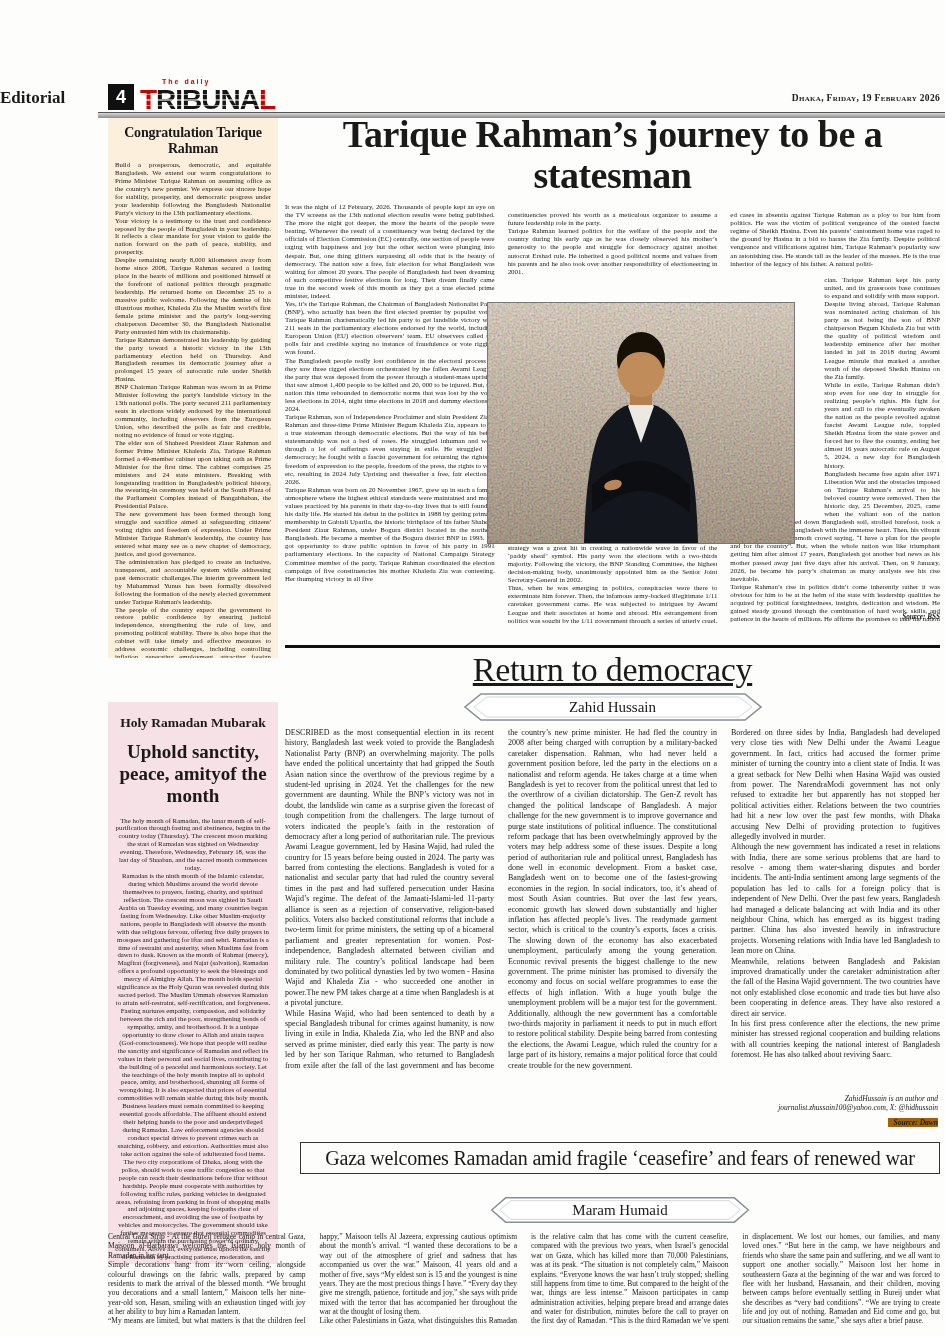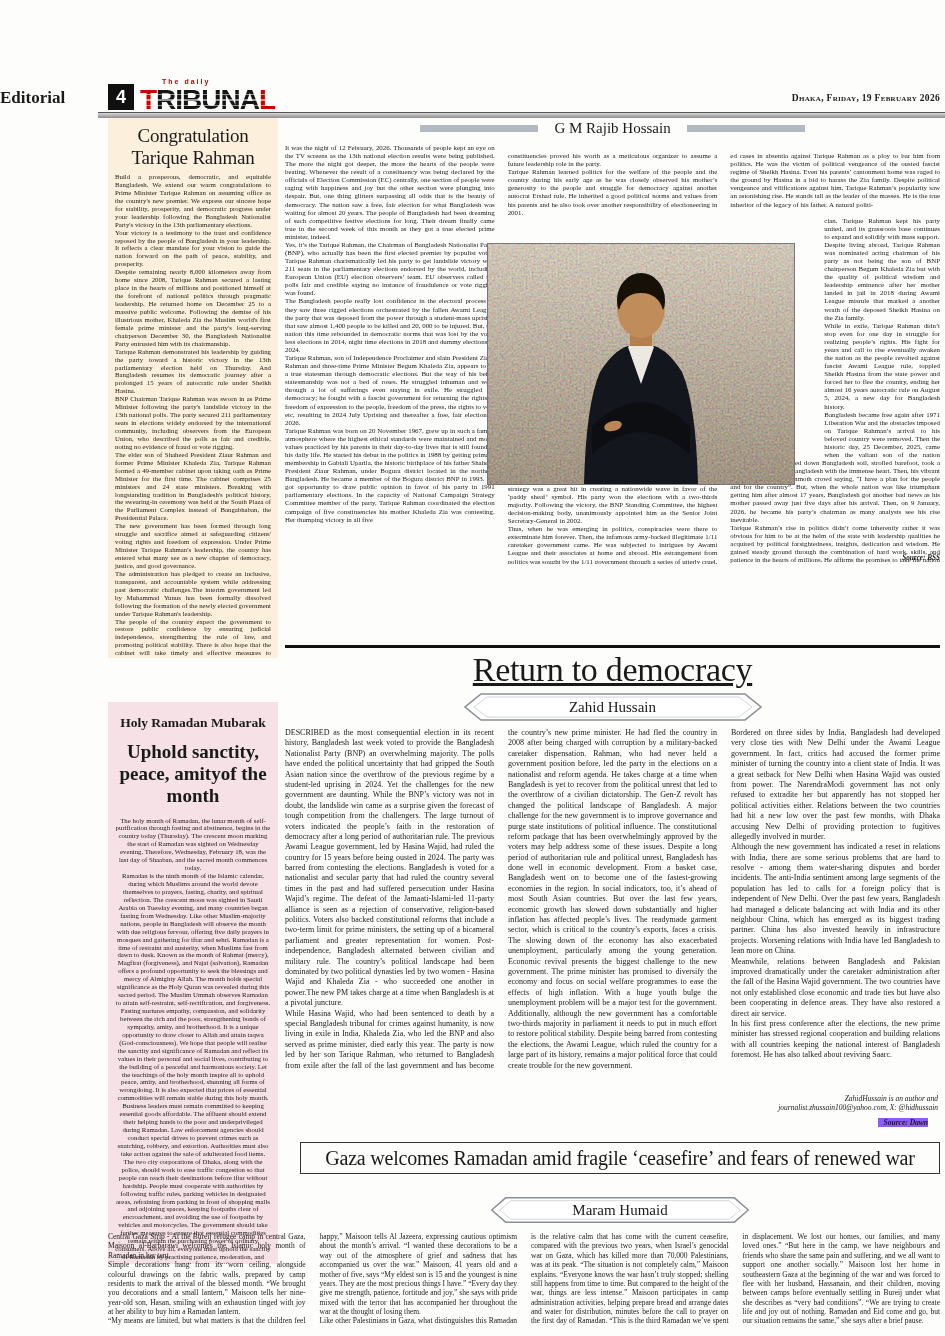--- a/index.html
+++ b/index.html
@@ -34,21 +34,21 @@
     font-weight:bold; font-size:17px; }
   .dateline { position:absolute; right:5px; top:9px; font-weight:bold; font-size:9.5px;
     font-variant-caps:small-caps; letter-spacing:.3px; }
   .header-rule { position:absolute; left:98px; top:112px; width:847px; height:6px;
     border-top:1px solid #555; background:linear-gradient(#d9d9d9,#8b8b8b); }
 
   
   .ed-box { position:absolute; left:108px; width:170px; padding:7px 7px 6px 7px; overflow:hidden; }
   .ed-box.cream { top:118px; height:540px; background:#fcf0dc; }
   .ed-box.pink  { top:666px; height:562px; background:#f6e1e6;margin-top:36px; }
-  .ed-head { text-align:center; font-weight:400; font-size:19px; letter-spacing:-.2px; margin-bottom:4px; }
+  .ed-head { text-align:center; font-weight:700; font-size:14px; letter-spacing:-.2px; margin-bottom:4px; }
   .ed-kicker { text-align:center; font-weight:bold; font-size:13.5px; margin:6px 0 10px 0; }
   .ed-head2 { text-align:center; font-weight:bold; font-size:19px; line-height:1.15; margin-bottom:10px; }
   .ed-body { font-size:6.8px; line-height:1.17; text-align:justify; white-space:pre-line; }
   .ed-body.center { text-align:center; }
 
   
   .main-article { position:absolute; left:285px; top:114px; width:655px; }
   .main-headline { text-align:center; font-weight:bold; font-size:38px; line-height:1.08;
     letter-spacing:-.5px; }
   .byline-row { display:flex; align-items:center; justify-content:center; gap:16px; margin-top:6px; }
@@ -68,22 +68,22 @@
   .dem-rule { height:3px; background:#111; }
   .dem-headline { text-align:center; font-size:34px; font-weight:400; margin-top:3px; letter-spacing:-.3px;text-decoration:underline; }
   .ribbon { position:relative; width:300px; height:30px; margin:3px auto 6px auto; }
   .ribbon svg { position:absolute; inset:0; width:100%; height:100%; }
   .ribbon-text { position:absolute; inset:0; display:flex; align-items:center; justify-content:center;
     font-size:15px; }
   .dem-body { height:392px; overflow:hidden; column-count:3; column-gap:14px;
     font-size:8px; line-height:1.3; text-align:justify; white-space:pre-line; }
   .dem-credit { position:absolute; right:2px; bottom:20px; text-align:right; font-size:7.5px;
     font-style:italic; line-height:1.3; background:#fdfdfb; padding-left:6px;margin-left:12px; }
-  .dem-source { position:absolute; right:12px; bottom:6px; font-size:7.5px; font-style:italic;
-    font-weight:bold; background:#8b5cf6; padding-left:6px; }
+  .dem-source { position:absolute; right:2px; bottom:6px; font-size:7.5px; font-style:italic;
+    font-weight:bold; background:#a16207; padding-left:6px; }
 
   
   .gaza-box { position:absolute; left:300px; top:1142px; width:640px; height:32px;
     border:1px solid #333; display:flex; align-items:center; justify-content:center; overflow:hidden; }
   .gaza-headline { font-size:20px; font-weight:500; white-space:nowrap; letter-spacing:-.2px; }
   .gaza-ribbon { position:absolute; left:490px; top:1196px; width:260px; height:28px; margin:0; }
   .gaza-body { position:absolute; left:108px; top:1232px; width:832px; height:102px; overflow:hidden;
     column-count:4; column-gap:14px; column-fill:auto;
     font-size:7.5px; line-height:1.25; text-align:justify; white-space:pre-line; }
 </style>
@@ -118,25 +118,21 @@
 
 <div class="ed-box pink">
   <div class="ed-kicker">Holy Ramadan Mubarak</div>
   <div class="ed-head2">Uphold sanctity, peace, amityof the month</div>
   <div class="ed-body center">The holy month of Ramadan, the lunar month of self-purification through fasting and abstinence, begins in the country today (Thursday). The crescent moon marking the start of Ramadan was sighted on Wednesday evening. Therefore, Wednesday, February 18, was the last day of Shaaban, and the sacred month commences today.
 Ramadan is the ninth month of the Islamic calendar, during which Muslims around the world devote themselves to prayers, fasting, charity, and spiritual reflection. The crescent moon was sighted in Saudi Arabia on Tuesday evening, and many countries began fasting from Wednesday. Like other Muslim-majority nations, people in Bangladesh will observe the month with due religious fervour, offering five daily prayers in mosques and gathering for iftar and sehri. Ramadan is a time of restraint and austerity, when Muslims fast from dawn to dusk. Known as the month of Rahmat (mercy), Magfirat (forgiveness), and Najat (salvation), Ramadan offers a profound opportunity to seek the blessings and mercy of Almighty Allah. The month holds special significance as the Holy Quran was revealed during this sacred period. The Muslim Ummah observes Ramadan to attain self-restraint, self-rectification, and forgiveness. Fasting nurtures empathy, compassion, and solidarity between the rich and the poor, strengthening bonds of sympathy, amity, and brotherhood. It is a unique opportunity to draw closer to Allah and attain taqwa (God-consciousness). We hope that people will realise the sanctity and significance of Ramadan and reflect its values in their personal and social lives, contributing to the building of a peaceful and harmonious society. Let the teachings of the holy month inspire all to uphold peace, amity, and brotherhood, shunning all forms of wrongdoing. It is also expected that prices of essential commodities will remain stable during this holy month.
 Business leaders must remain committed to keeping essential goods affordable. The affluent should extend their helping hands to the poor and underprivileged during Ramadan. Law enforcement agencies should conduct special drives to prevent crimes such as snatching, robbery, and extortion. Authorities must also take action against the sale of adulterated food items. The two city corporations of Dhaka, along with the police, should work to ease traffic congestion so that people can reach their destinations before iftar without hardship. People must cooperate with authorities by following traffic rules, parking vehicles in designated areas, refraining from parking in front of shopping malls and adjoining spaces, keeping footpaths clear of encroachment, and avoiding the use of footpaths by vehicles and motorcycles. The government should take further measures to ensure that essential commodities remain within the purchasing power of ordinary consumers. Above all, everyone must uphold the sanctity of Ramadan by practising patience, moderation, and restraint in all aspects of life.</div>
 </div>
 
 <div class="main-article">
-  <div class="byline-row">
-    <span class="byline-bar"></span>
-    <span class="byline-name">G M Rajib Hossain</span>
-    <span class="byline-bar"></span>
-  </div>
+  <h1 class="main-headline">Tarique Rahman’s journey to be a statesman</h1>
   <div class="main-cols">
     <div class="mcol">It was the night of 12 February, 2026. Thousands of people kept an eye on the TV screens as the 13th national election results were being published. The more the night got deeper, the more the hearts of the people were beating. Whenever the result of a constituency was being declared by the officials of Election Commission (EC) centrally, one section of people were raging with happiness and joy but the other section were plunging into despair. But, one thing glitters surpassing all odds that is the beauty of democracy. The nation saw a free, fair election for what Bangladesh was waiting for almost 20 years. The people of Bangladesh had been dreaming of such competitive festive elections for long. Their dream finally came true in the second week of this month as they got a true elected prime minister, indeed.
 Yes, it’s the Tarique Rahman, the Chairman of Bangladesh Nationalist Party (BNP), who actually has been the first elected premier by populist votes. Tarique Rahman charismatically led his party to get landslide victory with 211 seats in the parliamentary elections endorsed by the world, including European Union (EU) election observers’ team. EU observers called the polls fair and credible saying no instance of fraudulence or vote rigging was found.
 The Bangladesh people really lost confidence in the electoral process as they saw three rigged elections orchestrated by the fallen Awami League, the party that was deposed from the power through a student-mass uprising that saw almost 1,400 people to be killed and 20, 000 to be injured. But, the nation this time rebounded in democratic norms that was lost by the voter less elections in 2014, night time elections in 2018 and dummy elections in 2024.
 Tarique Rahman, son of Independence Proclaimer and slain President Ziaur Rahman and three-time Prime Minister Begum Khaleda Zia, appears to be a true statesman through democratic elections. But the way of his being statesmanship was not a bed of roses. He struggled inhuman and went through a lot of sufferings even staying in exile. He struggled for democracy; he fought with a fascist government for returning the rights to freedom of expression to the people, freedom of the press, the rights to vote etc, resulting in 2024 July Uprising and thereafter a free, fair election in 2026.
 Tarique Rahman was born on 20 November 1967, grew up in such a family atmosphere where the highest ethical standards were maintained and moral values practiced by his parents in their day-to-day lives that is still found in his daily life. He started his debut in the politics in 1988 by getting primary membership in Gabtali Uparila, the historic birthplace of his father Shaheed President Ziaur Rahman, under Bogura district located in the northern Bangladesh. He became a member of the Bogura district BNP in 1993. He got opportunity to draw public opinion in favor of his party in 1991 parliamentary elections. In the capacity of National Campaign Strategy Committee member of the party, Tarique Rahman coordinated the election campaign of five constituencies his mother Khaleda Zia was contesting. Her thumping victory in all five</div>
     <div class="mcol">
       <span>constituencies proved his worth as a meticulous organizer to assume a future leadership role in the party.
 Tarique Rahman learned politics for the welfare of the people and the country during his early age as he was closely observed his mother’s generosity to the people and struggle for democracy against another autocrat Ershad rule. He inherited a good political norms and values from his parents and he also took over another responsibility of electioneering in 2001.</span>
       <span class="photo-gap" style="display:block"></span>

